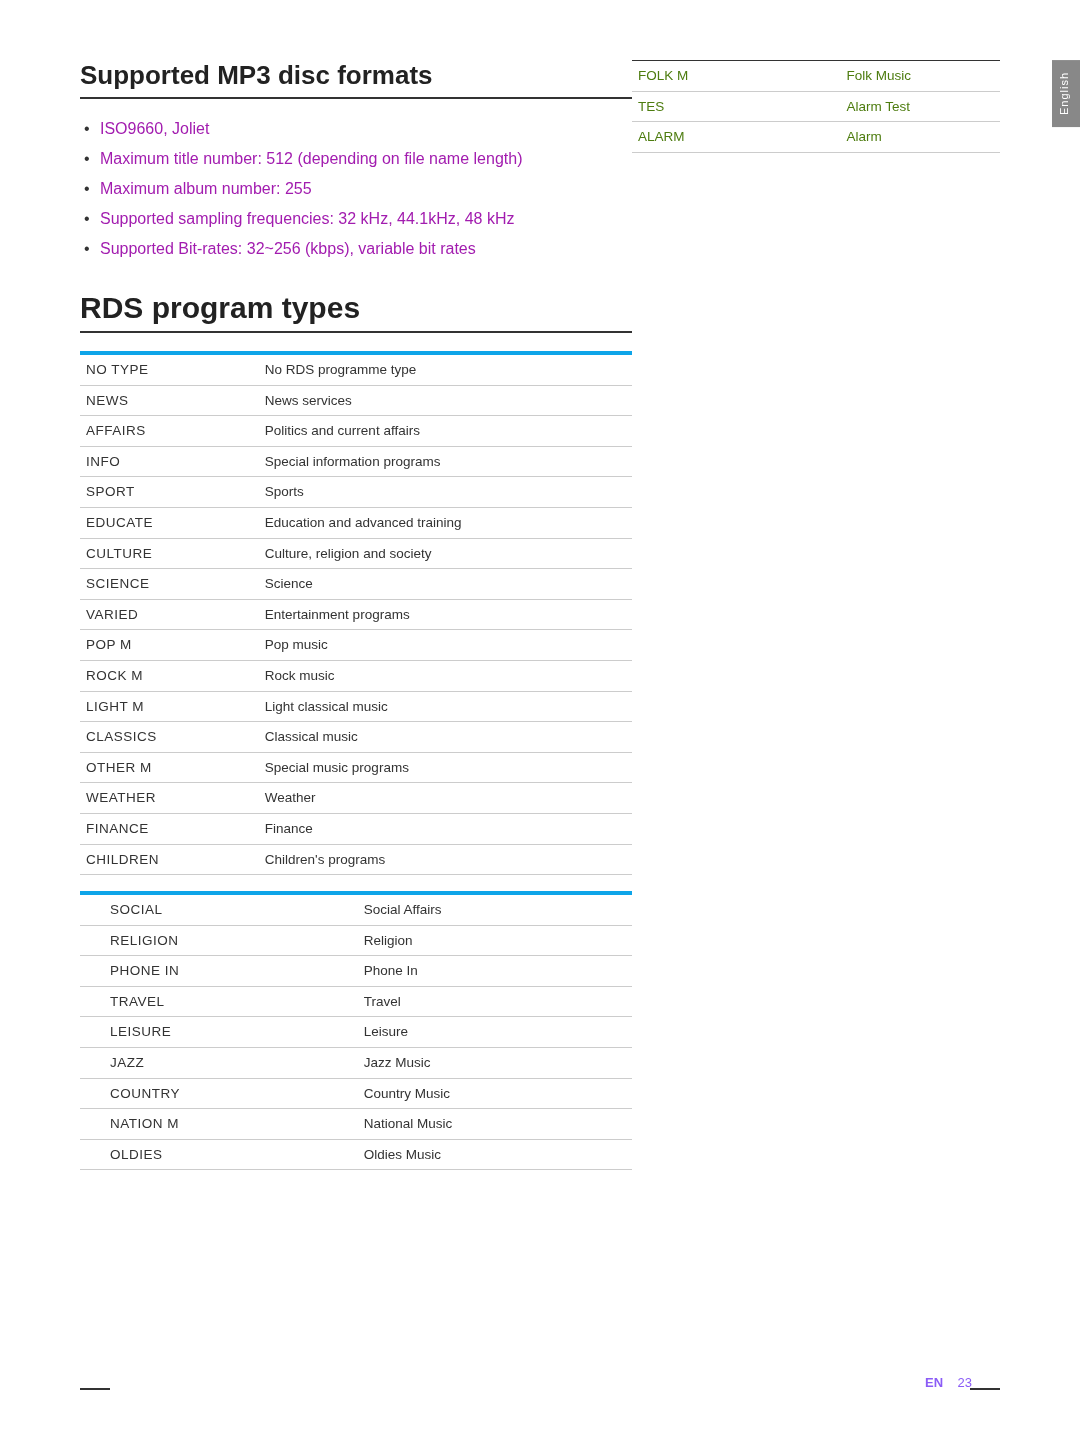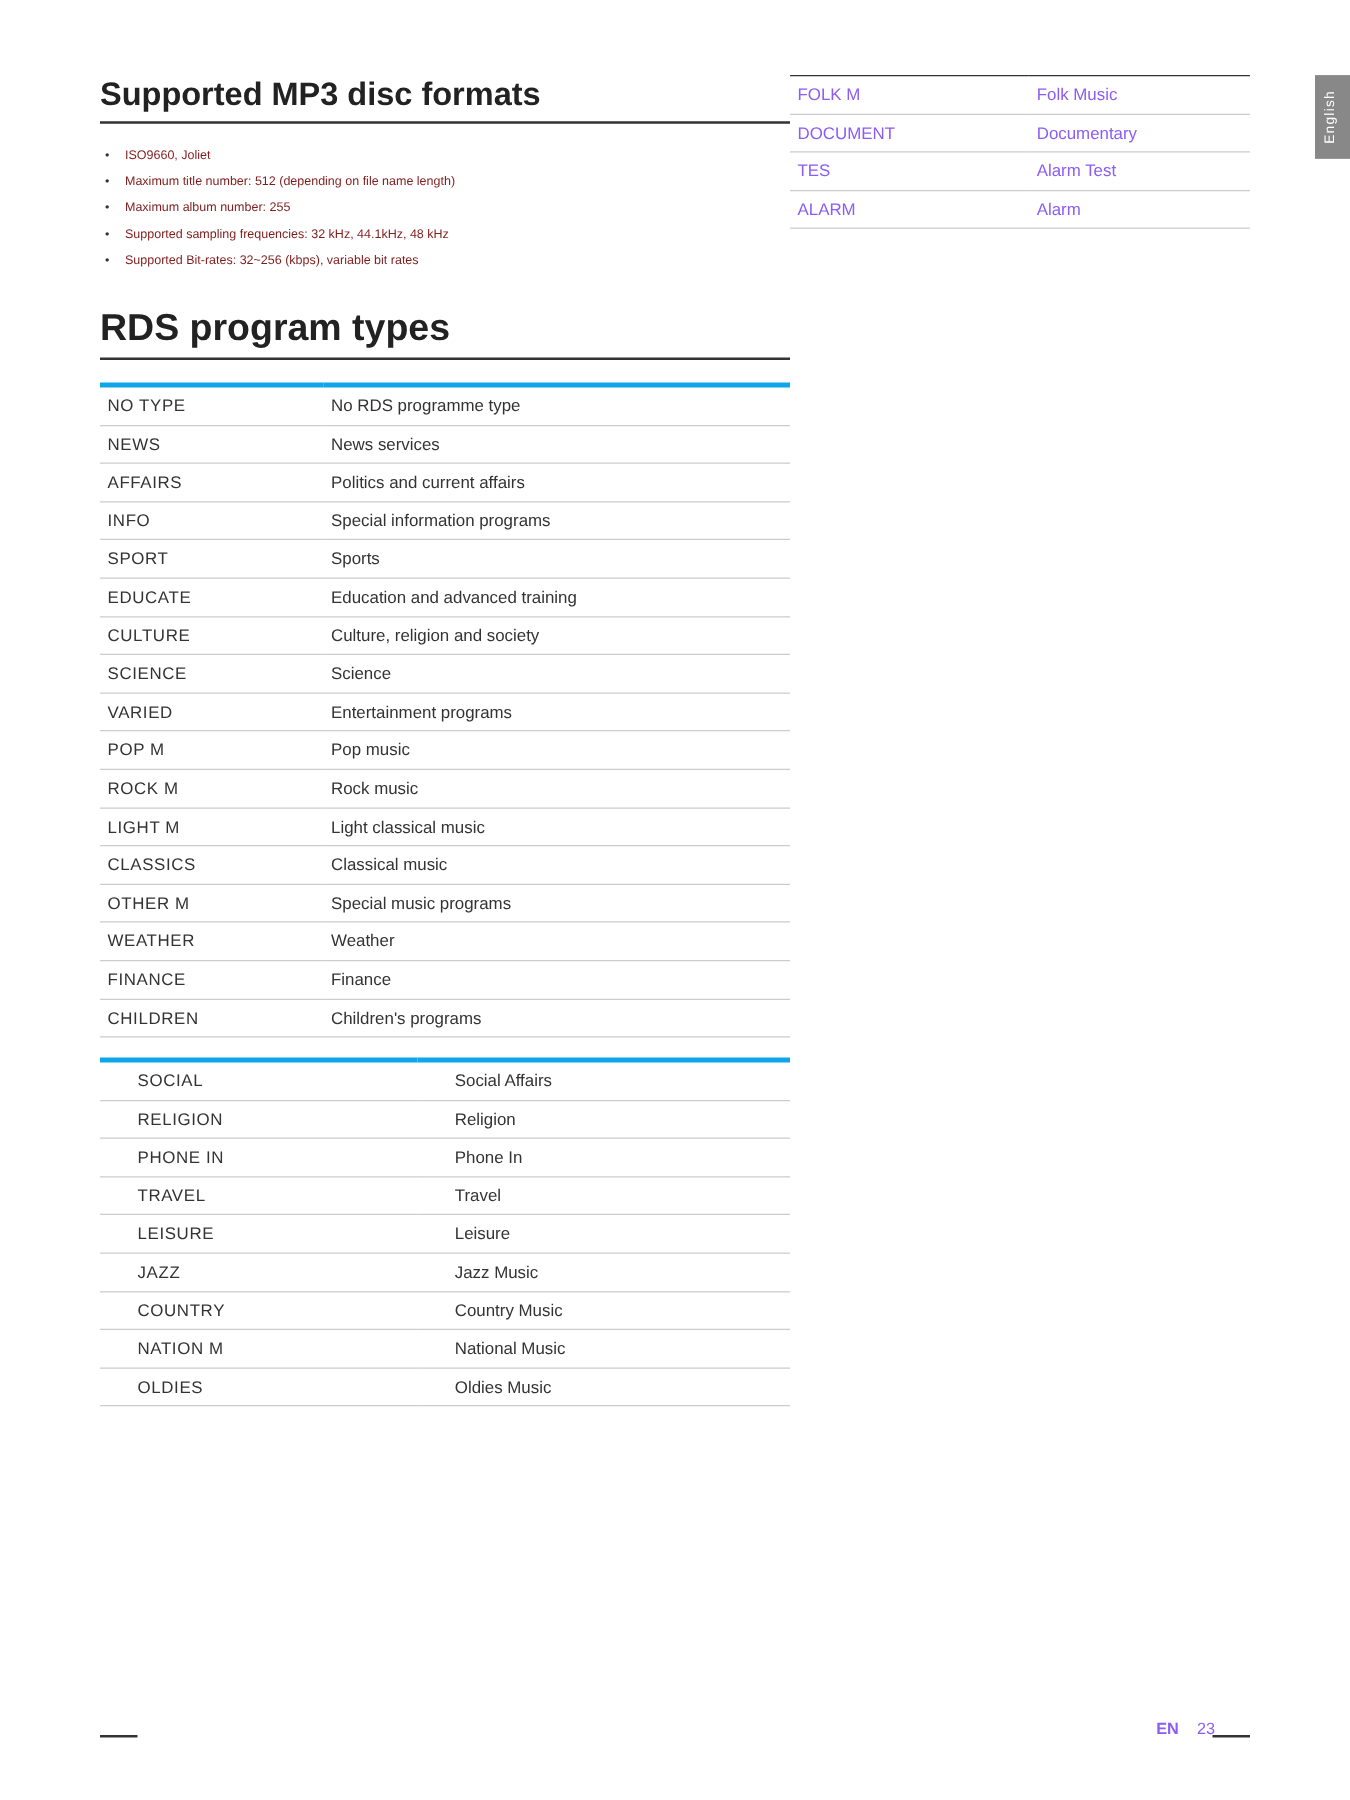--- a/index.html
+++ b/index.html
@@ -61,22 +61,22 @@
       margin-bottom: 18px;
     }
 
     
     .bullet-list {
       list-style: none;
       margin-bottom: 30px;
     }
 
     .bullet-list li {
-      font-size: 10px;
-      color: #7f1d1d;
+      font-size: 16px;
+      color: #a21caf;
       margin-bottom: 6px;
       padding-left: 20px;
       position: relative;
       line-height: 1.5;
     }
 
     .bullet-list li::before {
       content: '•';
       position: absolute;
       left: 4px;
@@ -132,21 +132,21 @@
     .prog-table-right tr {
       border-bottom: 1px solid #ccc;
     }
 
     .prog-table-right tr:first-child {
       border-top: none;
     }
 
     .prog-table-right td {
       font-size: 13.5px;
-      color: #8b5cf6;
+      color: #4d7c0f;
       padding: 4px 6px;
       line-height: 1.6;
     }
 
     .prog-table-right td:first-child {
       min-width: 100px;
     }
 
     
     .table-gap {
@@ -329,24 +329,20 @@
       </div>
 
     </div>
 
     <div class="right-col">
       <table class="prog-table-right">
         <tbody id="right-table-body">
             <tr style="border-top: 1px solid rgb(51, 51, 51);">
               <td>FOLK M</td>
               <td>Folk Music</td>
-            </tr>
-            <tr>
-              <td>DOCUMENT</td>
-              <td>Documentary</td>
             </tr>
             <tr>
               <td>TES</td>
               <td>Alarm Test</td>
             </tr>
             <tr>
               <td>ALARM</td>
               <td>Alarm</td>
             </tr>
           </tbody>

